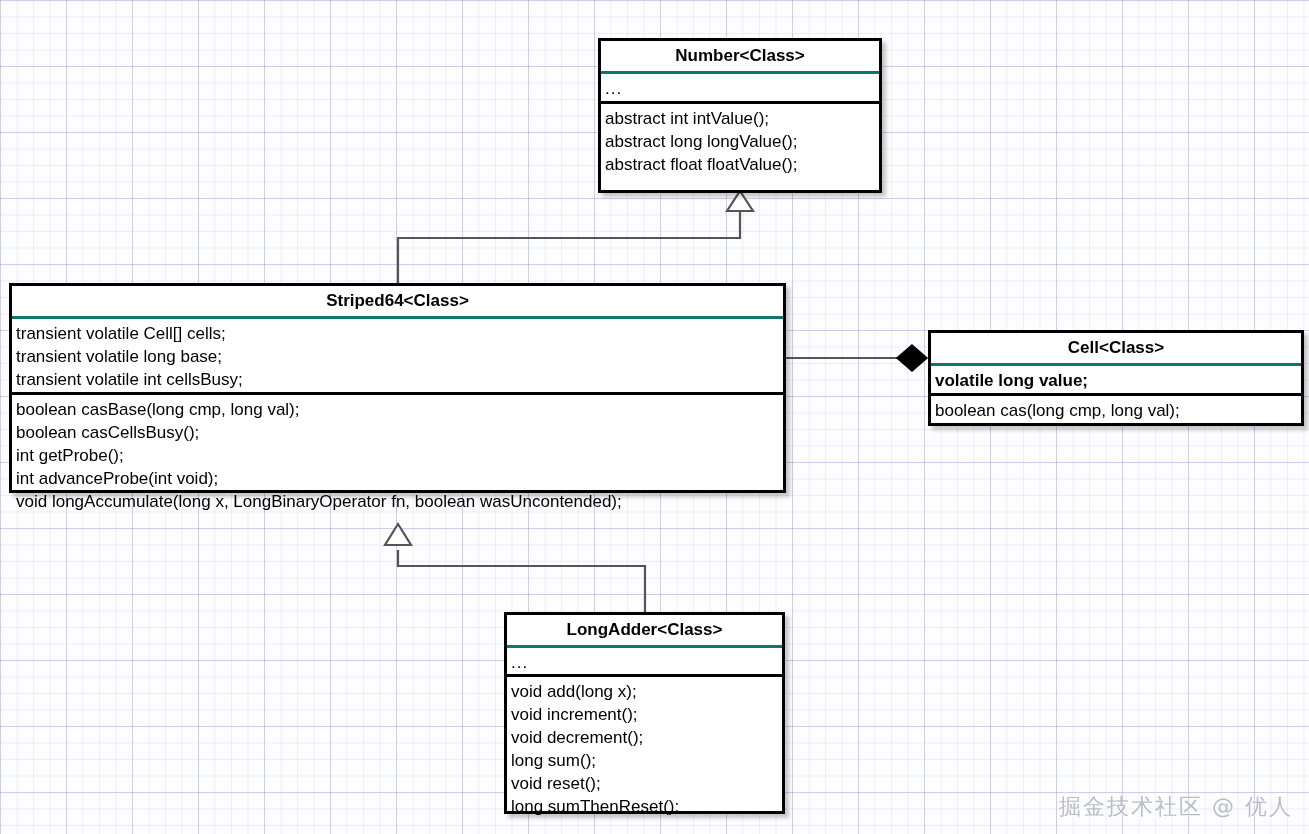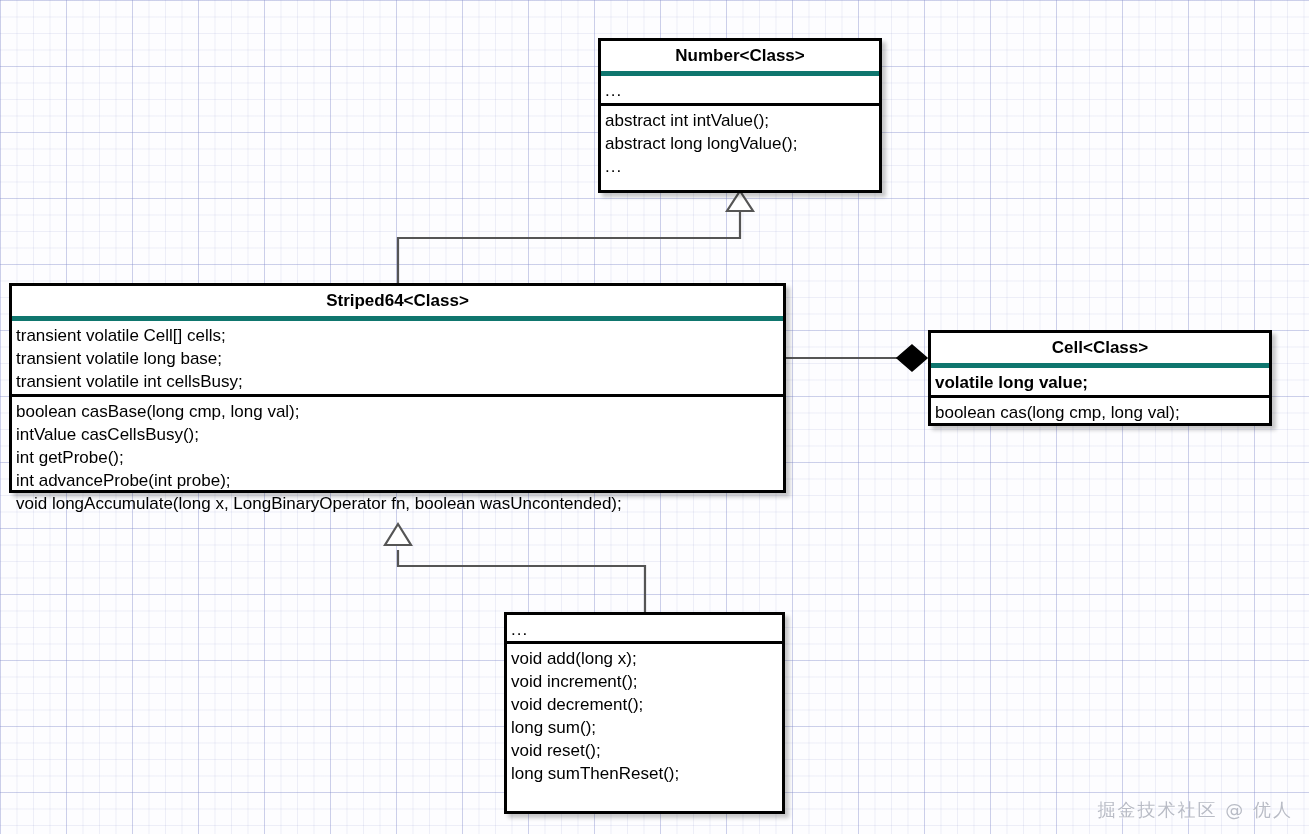--- a/index.html
+++ b/index.html
@@ -41,21 +41,21 @@
     border: 3px solid #000000;
     box-shadow: 4px 4px 4px rgba(0,0,0,0.22);
     z-index: 5;
   }
   .uml-title {
     box-sizing: border-box;
     text-align: center;
     font-weight: bold;
     font-size: 17px;
     color: #000000;
-    border-bottom: 5px solid #0f766e;
+    border-bottom: 3px solid #0f766e;
     line-height: 1.0;
     padding: 6px 4px 7px 4px;
     white-space: nowrap;
     overflow: hidden;
   }
   .uml-section {
     box-sizing: border-box;
     padding: 3px 0 4px 4px;
     font-size: 17px;
     color: #000000;
@@ -68,21 +68,21 @@
     white-space: nowrap;
     overflow: hidden;
   }
   .ellipsis-line {
     letter-spacing: 1px;
   }
   #watermark {
     position: absolute;
     right: 16px;
     bottom: 12px;
-    font-size: 18px;
+    font-size: 22px;
     color: #b9bcc6;
     letter-spacing: 2px;
     font-family: "DejaVu Sans", sans-serif;
     white-space: nowrap;
     z-index: 8;
     text-shadow: 0 1px 0 rgba(255,255,255,0.8);
   }
 </style>
 </head>
 <body>
@@ -108,51 +108,53 @@
   </svg>
 
   <div class="uml-box" style="left:598px; top:38px; width:284px; height:155px;">
     <div class="uml-title">Number&lt;Class&gt;</div>
     <div class="uml-section uml-attrs" style="height:30px;">
       <div class="uml-line ellipsis-line">...</div>
     </div>
     <div class="uml-section">
       <div class="uml-line">abstract int intValue();</div>
       <div class="uml-line">abstract long longValue();</div>
+      <div class="uml-line">abstract float floatValue();</div>
       <div class="uml-line ellipsis-line">...</div>
     </div>
   </div>
 
   <div class="uml-box" style="left:9px; top:283px; width:777px; height:210px;">
     <div class="uml-title">Striped64&lt;Class&gt;</div>
     <div class="uml-section uml-attrs" style="height:76px;">
       <div class="uml-line">transient volatile Cell[] cells;</div>
       <div class="uml-line">transient volatile long base;</div>
       <div class="uml-line">transient volatile int cellsBusy;</div>
     </div>
     <div class="uml-section">
       <div class="uml-line">boolean casBase(long cmp, long val);</div>
-      <div class="uml-line">intValue casCellsBusy();</div>
+      <div class="uml-line">boolean casCellsBusy();</div>
       <div class="uml-line">int getProbe();</div>
-      <div class="uml-line">int advanceProbe(int probe);</div>
+      <div class="uml-line">int advanceProbe(int void);</div>
       <div class="uml-line">void longAccumulate(long x, LongBinaryOperator fn, boolean wasUncontended);</div>
     </div>
   </div>
 
-  <div class="uml-box" style="left:928px; top:330px; width:344px; height:96px;">
+  <div class="uml-box" style="left:928px; top:330px; width:376px; height:96px;">
     <div class="uml-title">Cell&lt;Class&gt;</div>
     <div class="uml-section uml-attrs" style="height:30px;font-weight:bold;">
       <div class="uml-line">volatile long value;</div>
     </div>
     <div class="uml-section">
       <div class="uml-line">boolean cas(long cmp, long val);</div>
     </div>
   </div>
 
   <div class="uml-box" style="left:504px; top:612px; width:281px; height:202px;">
+    <div class="uml-title">LongAdder&lt;Class&gt;</div>
     <div class="uml-section uml-attrs" style="height:29px;">
       <div class="uml-line ellipsis-line">...</div>
     </div>
     <div class="uml-section">
       <div class="uml-line">void add(long x);</div>
       <div class="uml-line">void increment();</div>
       <div class="uml-line">void decrement();</div>
       <div class="uml-line">long sum();</div>
       <div class="uml-line">void reset();</div>
       <div class="uml-line">long sumThenReset();</div>

